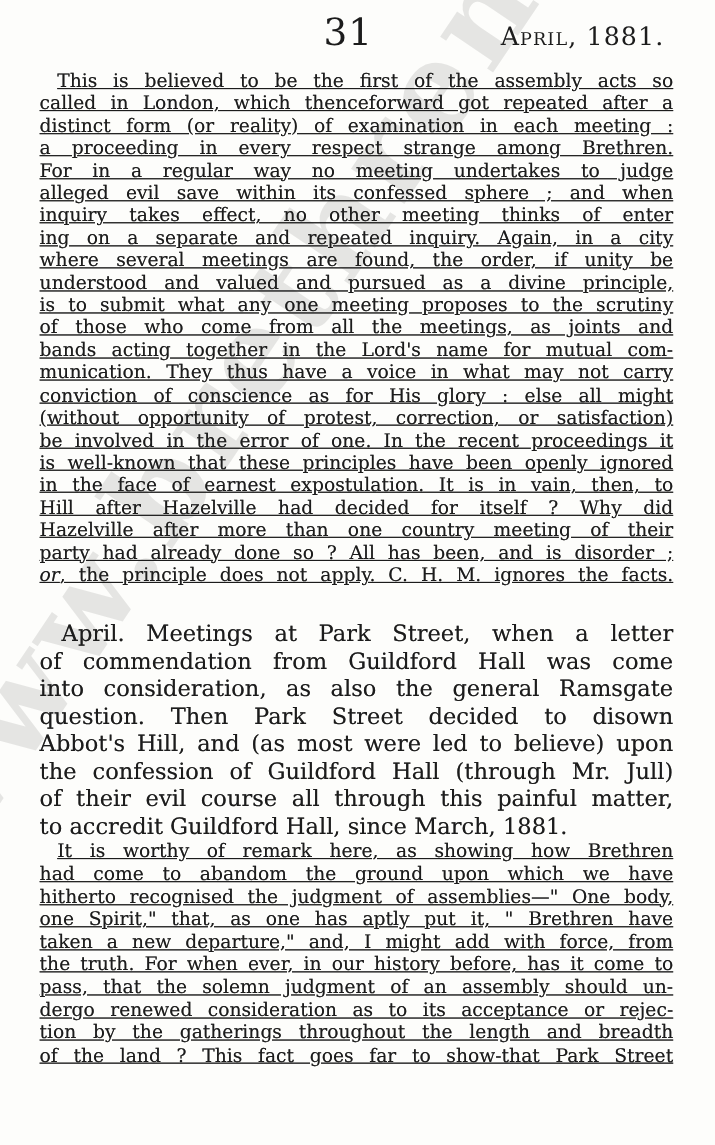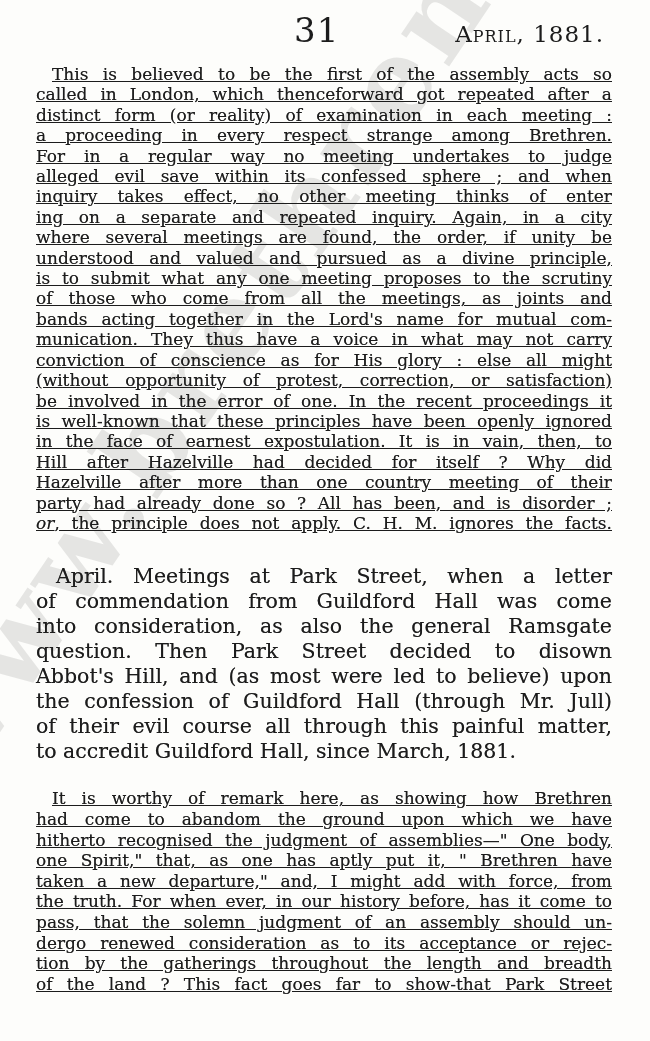--- a/index.html
+++ b/index.html
@@ -71,21 +71,21 @@
     text-decoration: underline;
   }
   .para-large { margin-top: 31px; }
   .para-large .line {
     font-size: 20.5px;
     line-height: 25px;
   }
   .para-large .line:first-child { text-indent: 20px; }
   
   .para-large .line:last-child { text-align-last: left; }
-  .para-3 { margin-top: 24px; }
+  .para-3 { margin-top: 0; }
   .para-3 .line { line-height: 20.6px; }
 </style>
 </head>
 <body>
 
 <div class="page">
 
   <div class="watermark-layer">
     <div class="watermark-text">www.brethrenarchive.org</div>
   </div>

